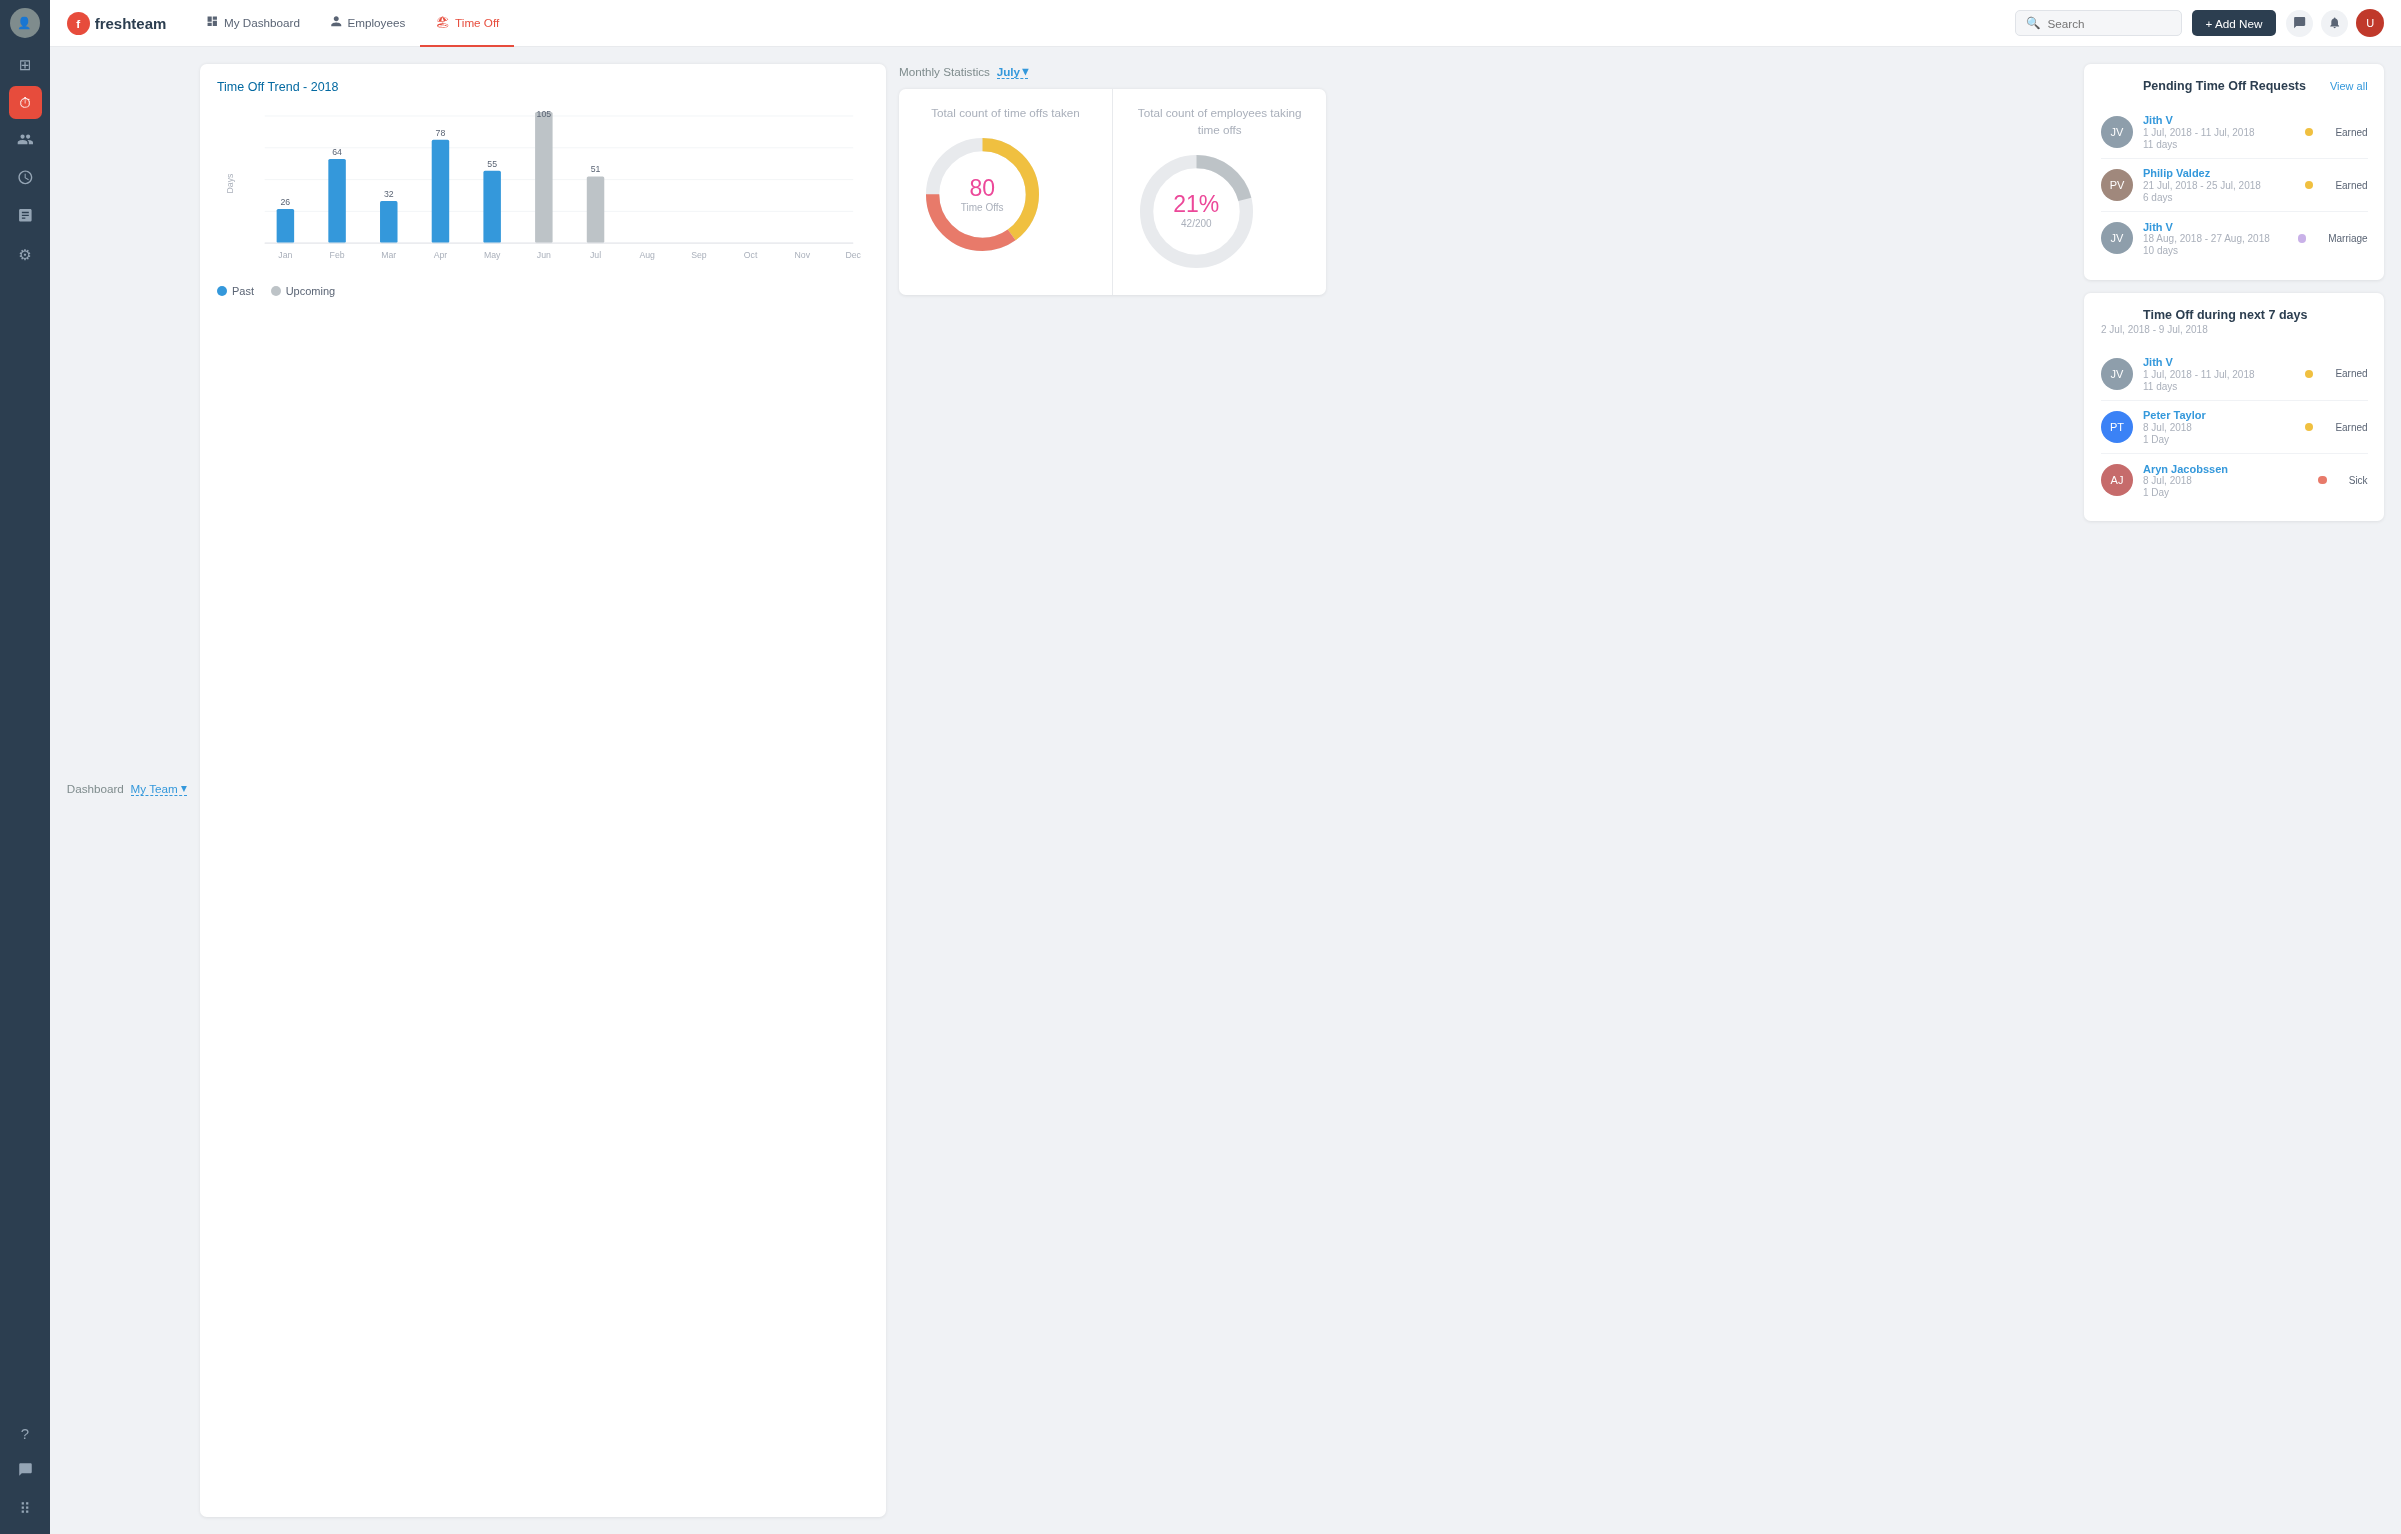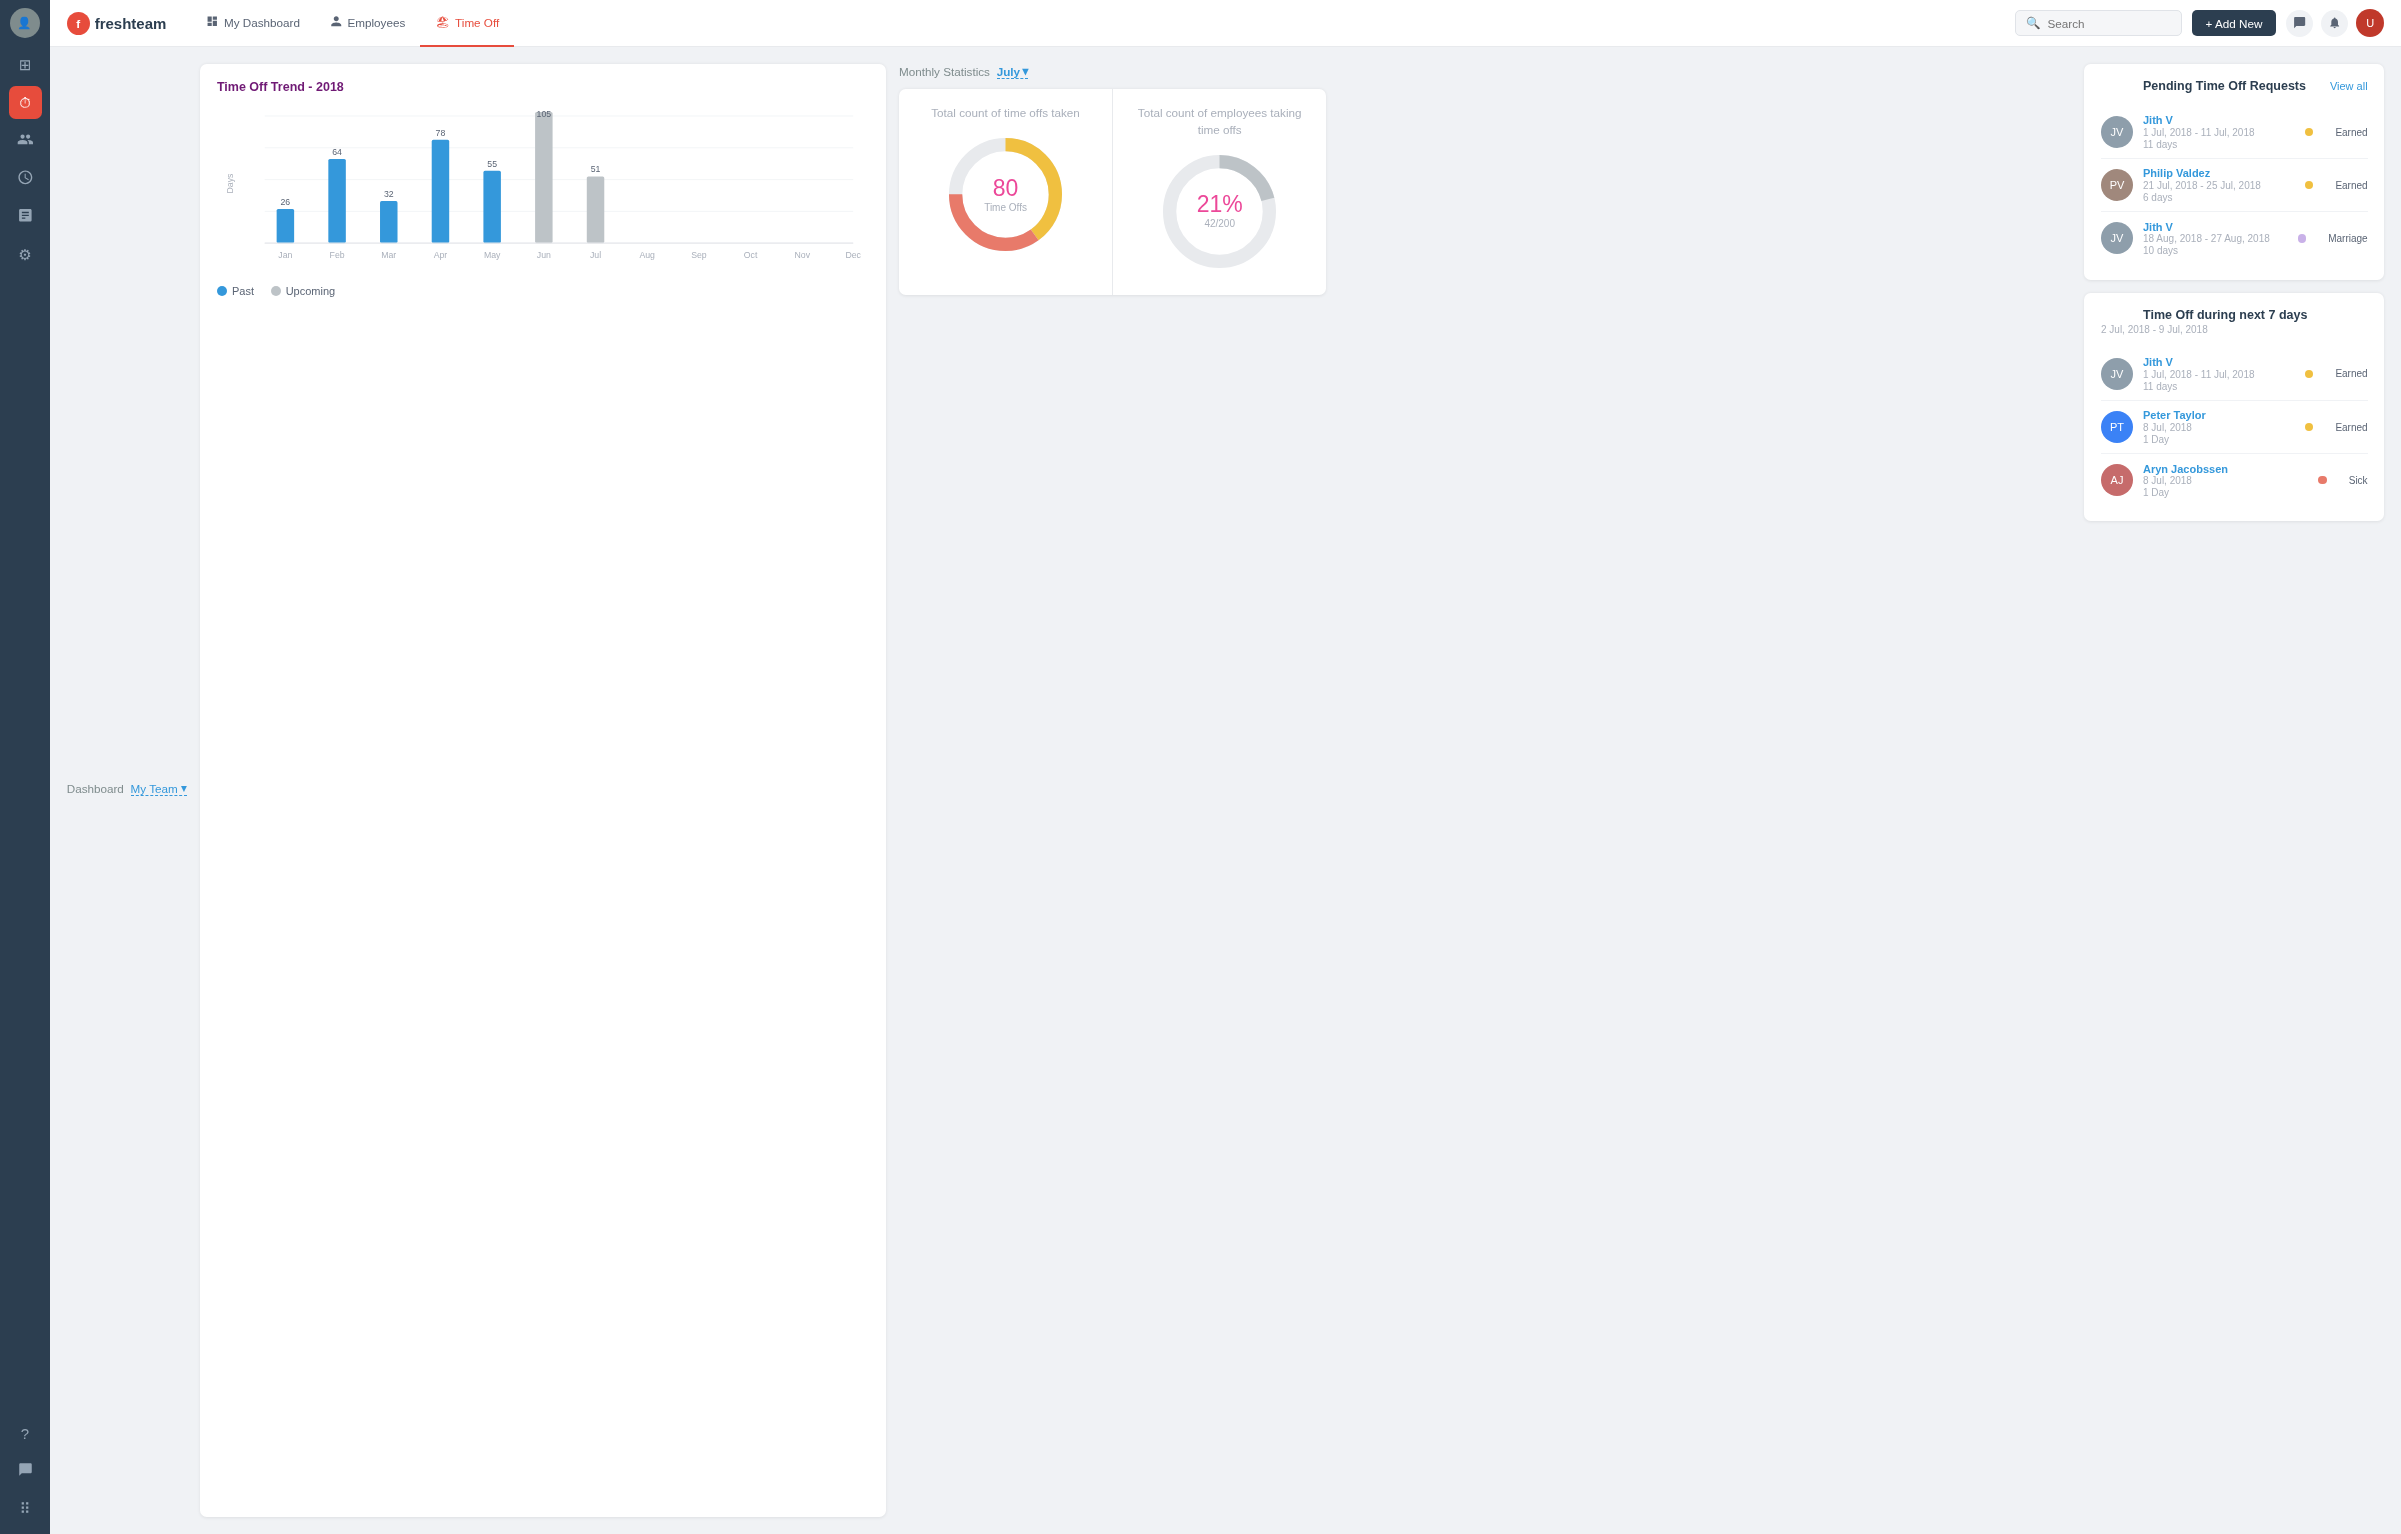--- a/index.html
+++ b/index.html
@@ -108,32 +108,32 @@
     .breadcrumb-link {
       color: #3498db; cursor: pointer; text-decoration: none;
       border-bottom: 0.8px dashed #3498db; display: flex; align-items: center; gap: 3.3px;
     }
 
     
     .card {
       background: #fff; border-radius: 6.7px; padding: 16.7px;
       box-shadow: 0 0.8px 3.3px rgba(0,0,0,0.08);
     }
-    .card-title { font-size: 12.5px; font-weight: 700; color: #701a75; margin-bottom: 13.3px; }
+    .card-title { font-size: 12.5px; font-weight: 400; color: #0369a1; margin-bottom: 13.3px; }
 
     
     .chart-area { position: relative; height: 167px; margin-top: 8.3px; }
     .chart-svg { width: 100%; height: 100%; }
     .chart-legend { display: flex; gap: 16.7px; margin-top: 10px; }
     .legend-item { display: flex; align-items: center; gap: 5px; font-size: 11px; color: #5a6474; }
     .legend-dot { width: 10px; height: 10px; border-radius: 50%; }
 
     
     .stats-row { display: flex; gap: 0; }
-    .stat-box { flex: 1; padding: 16.7px; display: flex; flex-direction: column; align-items: center; gap: 6.7px; }
+    .stat-box { flex: 1; padding: 16.7px; display: flex; flex-direction: column; gap: 6.7px; }
     .stat-box:first-child { border-right: 0.8px solid #e8eaed; }
     .stat-label { font-size: 11.7px; color: #aab0bb; text-align: center; line-height: 1.4; }
 
     
     .donut-container { position: relative; width: 133px; height: 133px; }
     .donut-container svg { width: 100%; height: 100%; }
     .donut-center {
       position: absolute; top: 50%; left: 50%; transform: translate(-50%, -50%);
       text-align: center;
     }

